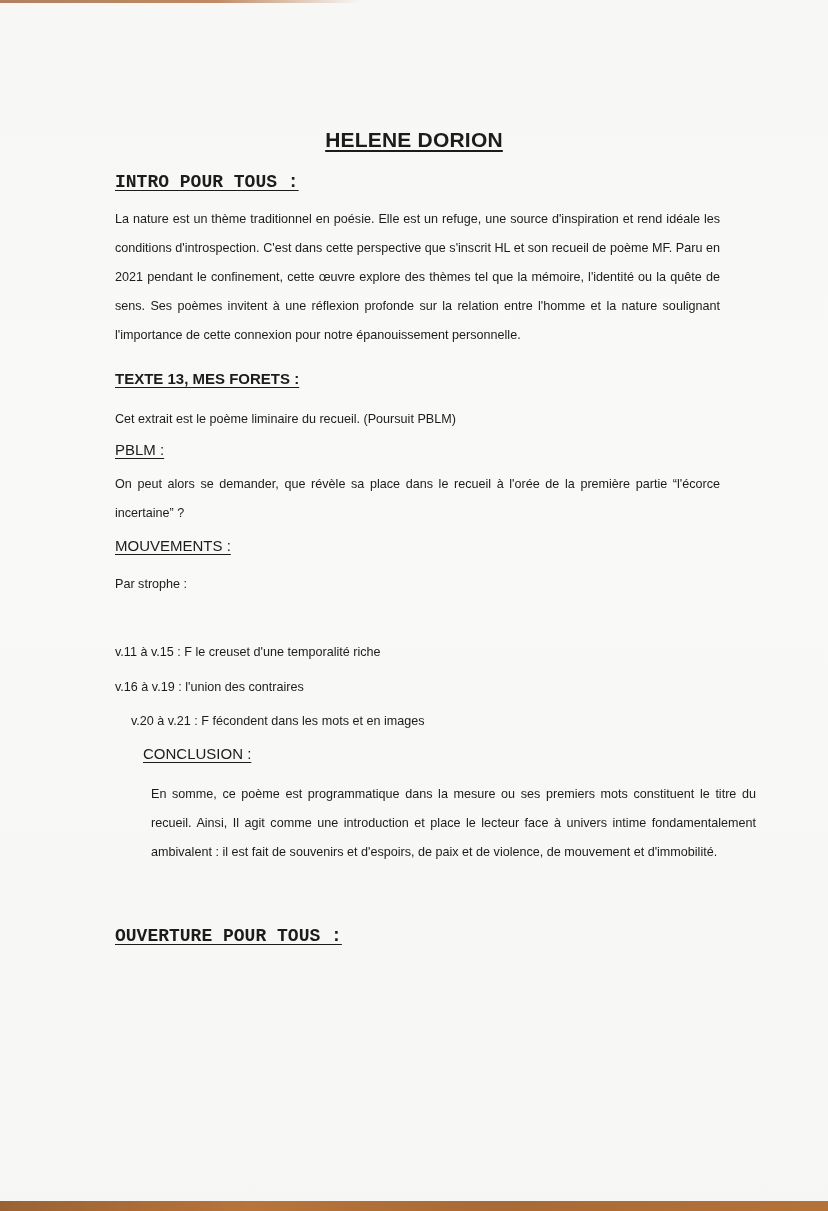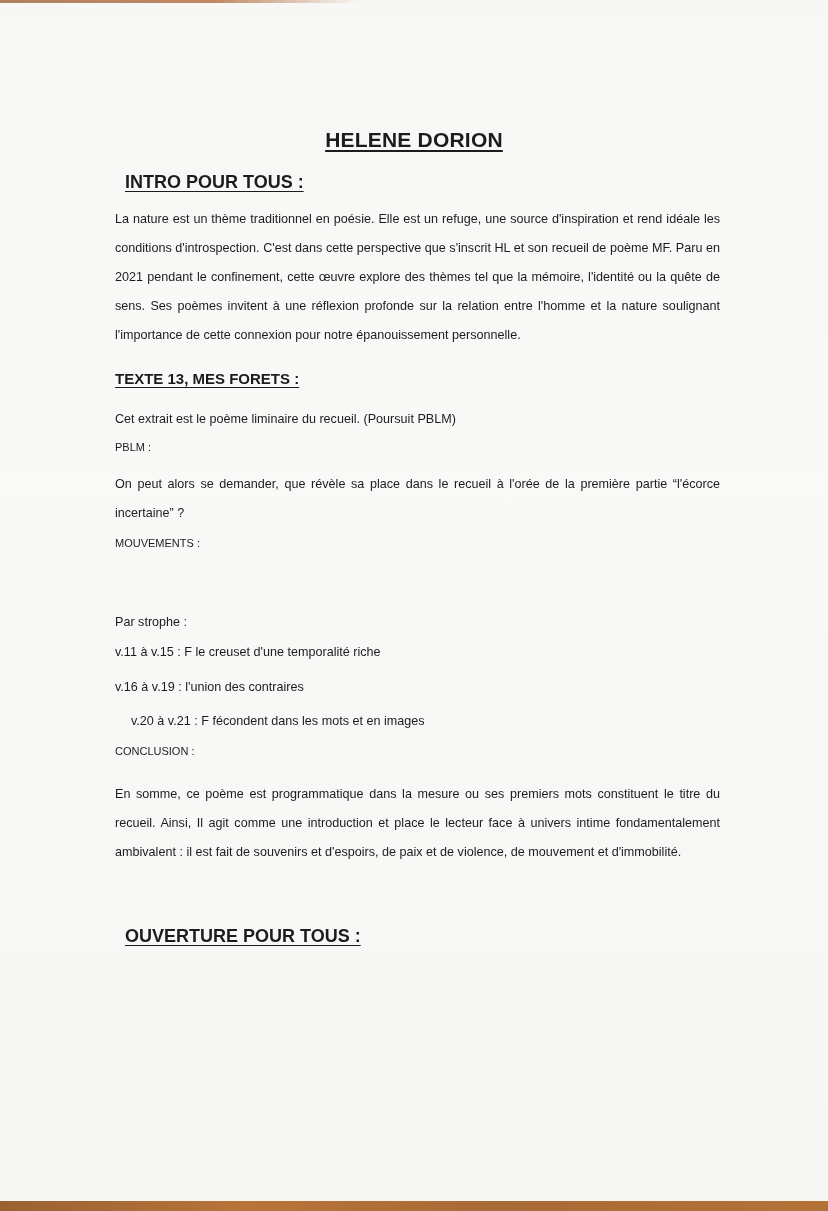--- a/index.html
+++ b/index.html
@@ -22,30 +22,30 @@
       position: absolute; left: 0; bottom: 0; width: 828px; height: 10px;
       background: linear-gradient(90deg, #9a6233, #b8743a 30%, #a86a36 60%, #b47238 100%);
     }
     .title {
       position: absolute; left: 0; width: 828px; top: 128px;
       text-align: center; font-weight: bold; font-size: 21px;
       text-decoration: underline; text-underline-offset: 3px;
       letter-spacing: 0.2px;
     }
     .h1 {
-      position: absolute; left: 125px; font-weight: bold; font-size: 18px;
-      text-decoration: underline; text-underline-offset: 3px;
+      position: absolute; left: 115px; font-weight: bold; font-size: 18px;
+      text-decoration: underline; text-underline-offset: 3px; font-family: Liberation Mono, monospace;
     }
     .h2 {
       position: absolute; left: 115px; font-weight: bold; font-size: 15px;
       text-decoration: underline; text-underline-offset: 3px;
     }
     .h3 {
-      position: absolute; left: 115px; font-size: 11px;
-      text-underline-offset: 3px;
+      position: absolute; left: 115px; font-size: 15px;
+      text-decoration: underline; text-underline-offset: 3px;
     }
     .para {
       position: absolute; left: 115px; width: 605px;
       font-size: 12.6px; line-height: 29px;
       text-align: justify;
     }
     .line {
       position: absolute; left: 115px; font-size: 12.6px; white-space: nowrap;
     }
   </style>
@@ -60,24 +60,24 @@
   <div class="h1" style="top:172px;">INTRO POUR TOUS :</div>
   <div class="para" style="top:205px;">La nature est un thème traditionnel en poésie. Elle est un refuge, une source d'inspiration et rend idéale les conditions d'introspection. C'est dans cette perspective que s'inscrit HL et son recueil de poème MF. Paru en 2021 pendant le confinement, cette œuvre explore des thèmes tel que la mémoire, l'identité ou la quête de sens. Ses poèmes invitent à une réflexion profonde sur la relation entre l'homme et la nature soulignant l'importance de cette connexion pour notre épanouissement personnelle.</div>
 
   <div class="h2" style="top:370px;">TEXTE 13, MES FORETS :</div>
   <div class="line" style="top:412px;">Cet extrait est le poème liminaire du recueil. (Poursuit PBLM)</div>
 
   <div class="h3" style="top:441px;">PBLM :</div>
   <div class="para" style="top:470px;">On peut alors se demander, que révèle sa place dans le recueil à l'orée de la première partie “l'écorce incertaine” ?</div>
 
   <div class="h3" style="top:537px;">MOUVEMENTS :</div>
-  <div class="line" style="top:577px;margin-top:38px;">Par strophe :</div>
+  <div class="line" style="top:577px;">Par strophe :</div>
   <div class="line" style="top:645px;">v.11 à v.15 : F le creuset d'une temporalité riche</div>
   <div class="line" style="top:680px;">v.16 à v.19 : l'union des contraires</div>
   <div class="line" style="top:714px;margin-left:16px;">v.20 à v.21 : F fécondent dans les mots et en images</div>
 
-  <div class="h3" style="top:745px;">CONCLUSION :</div>
-  <div class="para" style="top:780px;">En somme, ce poème est programmatique dans la mesure ou ses premiers mots constituent le titre du recueil. Ainsi, Il agit comme une introduction et place le lecteur face à univers intime fondamentalement ambivalent : il est fait de souvenirs et d'espoirs, de paix et de violence, de mouvement et d'immobilité.</div>
+  <div class="h3" style="top:745px;margin-left:28px;">CONCLUSION :</div>
+  <div class="para" style="top:780px;margin-left:36px;">En somme, ce poème est programmatique dans la mesure ou ses premiers mots constituent le titre du recueil. Ainsi, Il agit comme une introduction et place le lecteur face à univers intime fondamentalement ambivalent : il est fait de souvenirs et d'espoirs, de paix et de violence, de mouvement et d'immobilité.</div>
 
   <div class="h1" style="top:926px;">OUVERTURE POUR TOUS :</div>
 
   <div class="wood-bottom"></div>
 </div>
 
 </body></html>

